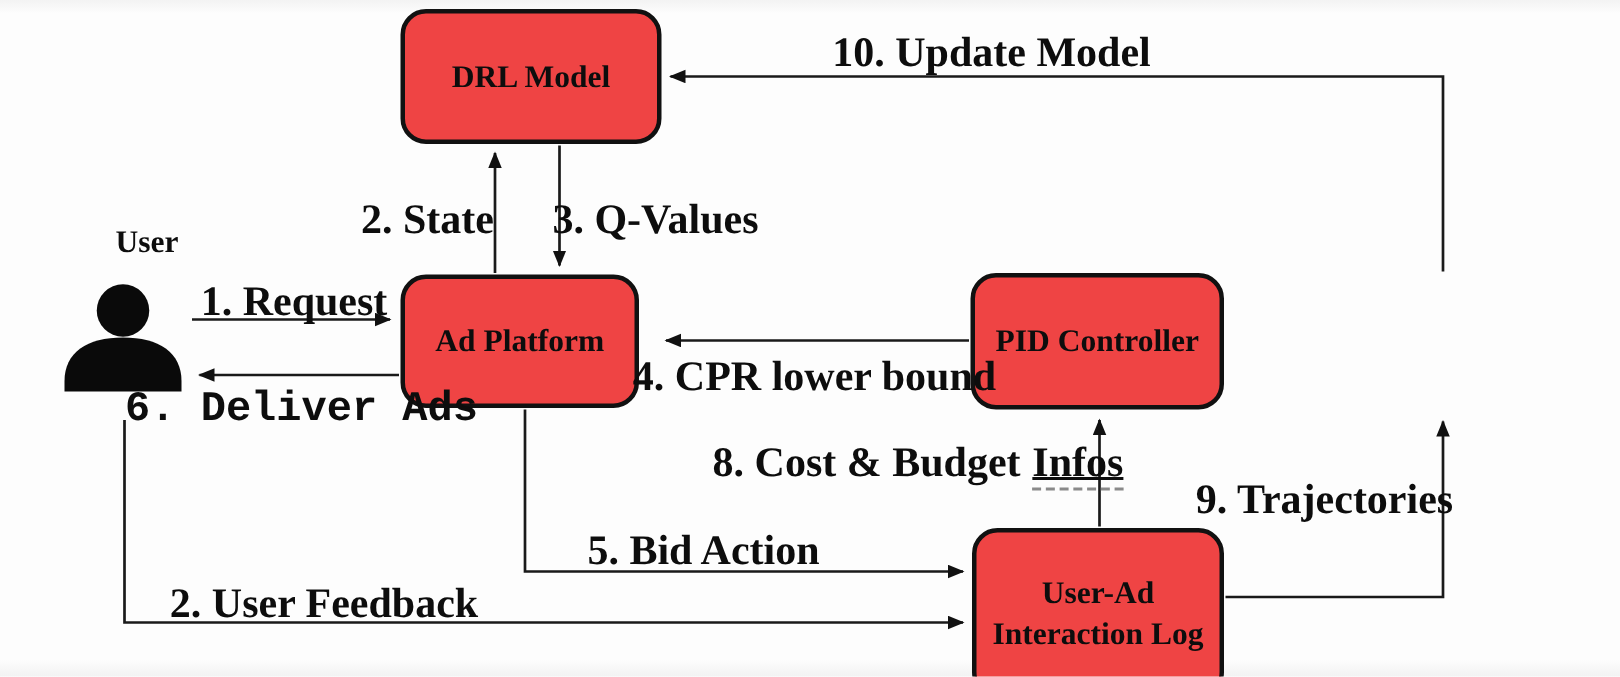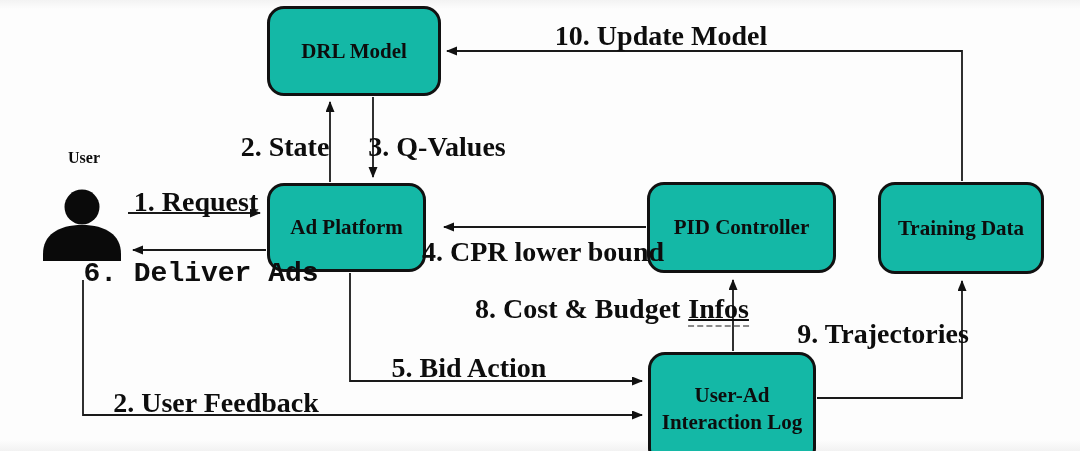--- a/index.html
+++ b/index.html
@@ -6,44 +6,44 @@
   body{
     width:1080px;height:451px;position:relative;overflow:hidden;
     background:linear-gradient(180deg,#f3f3f3 0px,#fdfdfd 9px,#fdfdfd 440px,#f2f2f2 451px);
     font-family:"Liberation Serif","DejaVu Serif",serif;
     color:#0d0d0d;
   }
   .canvas{position:absolute;inset:0;}
   svg.wires{position:absolute;left:0;top:0;pointer-events:none;}
   .node{
     position:absolute;
-    background:#14b8a6;
+    background:#ef4444;
     border:3.5px solid #111;
     border-radius:17px;
     display:flex;flex-direction:column;align-items:center;justify-content:center;
     font-weight:700;font-size:21px;line-height:1.25;
     text-align:center;
     box-sizing:border-box;
   }
   .node-drl{left:267px;top:6px;width:174px;height:90px;}
   .node-adp{left:267px;top:183px;width:159px;height:89px;}
-  .node-pid{left:647px;top:182px;width:189px;height:91px;}
+  .node-pid{left:647px;top:182px;width:169px;height:91px;}
   .node-trd{left:878px;top:182px;width:166px;height:92px;}
   .node-log{left:648px;top:352px;width:168px;height:113px;}
   .edge-label{
     position:absolute;
     transform:translateX(-50%);
     white-space:nowrap;
     font-weight:700;font-size:28px;line-height:1.15;
     text-align:center;
   }
   .lbl-update{left:661px;top:20px;}
   .lbl-state{left:285px;top:131px;}
   .lbl-qvalues{left:437px;top:131px;text-align:right;}
-  .lbl-user{left:84px;top:149px;font-size:16px;}
+  .lbl-user{left:98px;top:149px;font-size:21px;}
   .lbl-request{left:196px;top:186px;}
   .lbl-cpr{left:543px;top:236px;}
   .lbl-deliver{left:201px;top:258px;font-family:Liberation Mono, monospace;}
   .lbl-cost{left:612px;top:293px;}
   .lbl-traj{left:883px;top:318px;}
   .lbl-bid{left:469px;top:352px;}
   .lbl-feedback{left:216px;top:387px;}
   .underlined-word{
     margin-left:0.28em;
     text-decoration:underline;
@@ -83,23 +83,20 @@
   </div>
 
   <div class="node node-adp">
     <span>Ad Platform</span>
   </div>
 
   <div class="node node-pid">
     <span>PID Controller</span>
   </div>
 
-  <div class="node node-trd">
-    <span>Training Data</span>
-  </div>
 
   <div class="node node-log">
     <span>User-Ad</span>
     <span>Interaction Log</span>
   </div>
 
   <div class="edge-label lbl-user">User</div>
   <svg class="user-icon" width="86" height="78" viewBox="0 0 86 78">
     <circle cx="42" cy="21" r="17.5" fill="#0a0a0a"></circle>
     <path d="M3,75 v-7 c0,-19 15,-29 39,-29 s39,10 39,29 v7 z" fill="#0a0a0a"></path>

